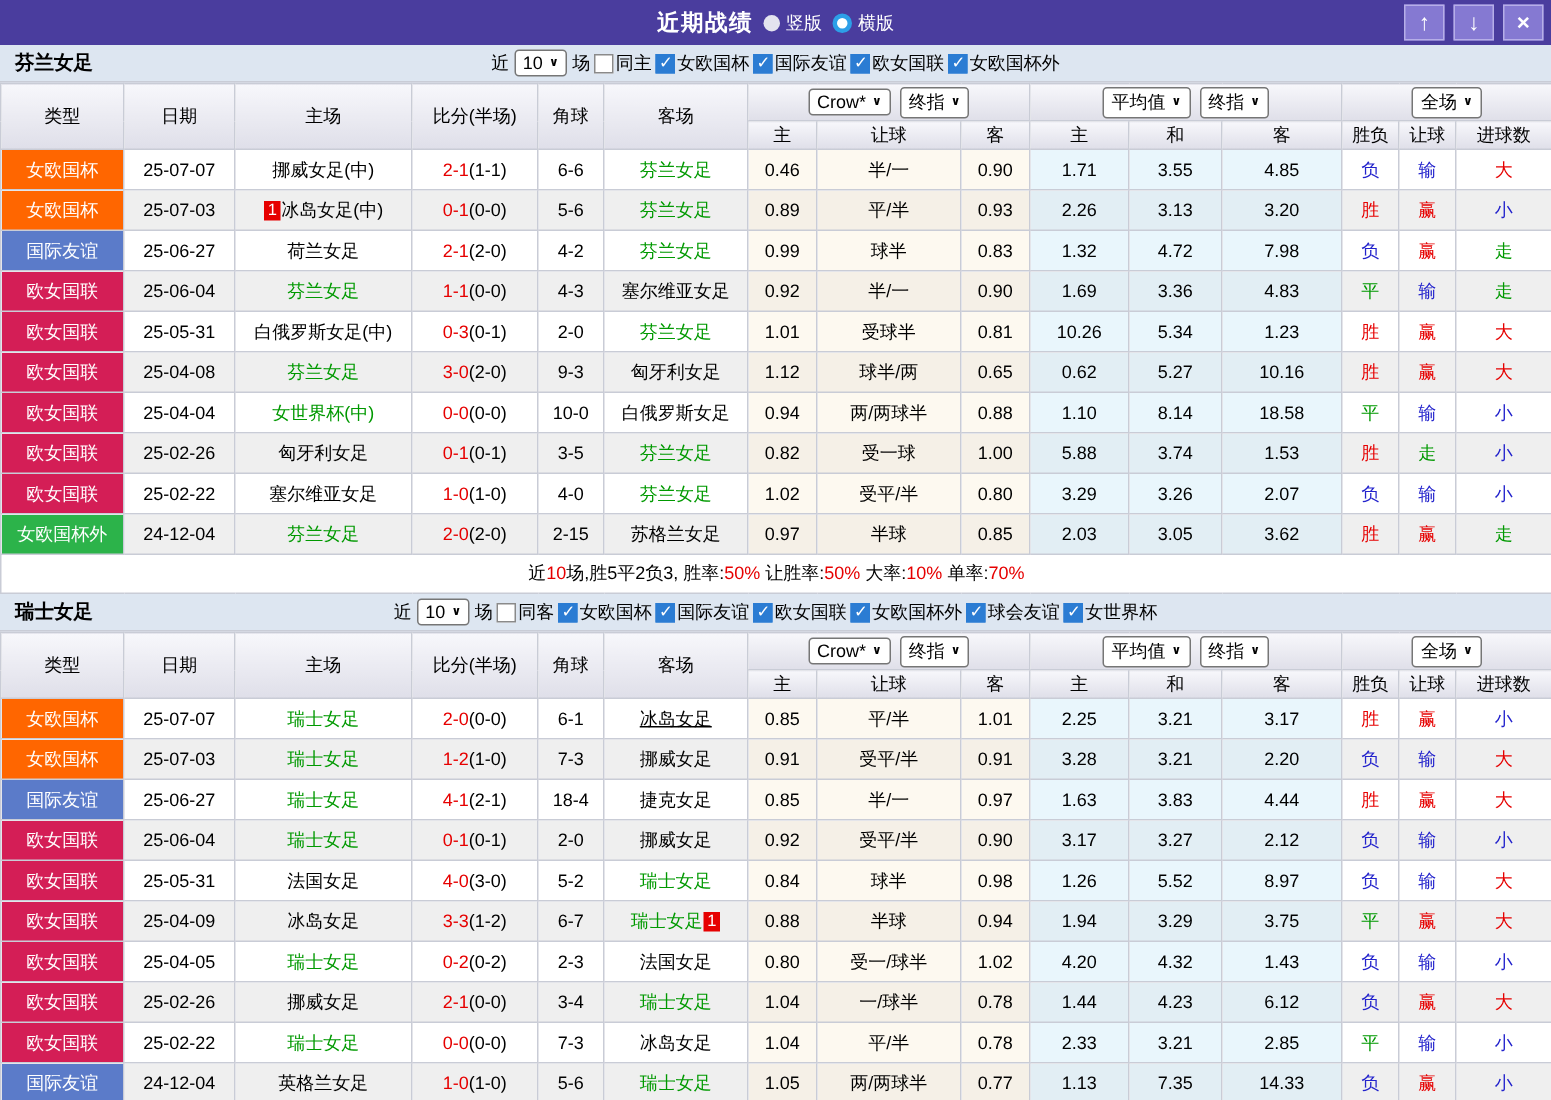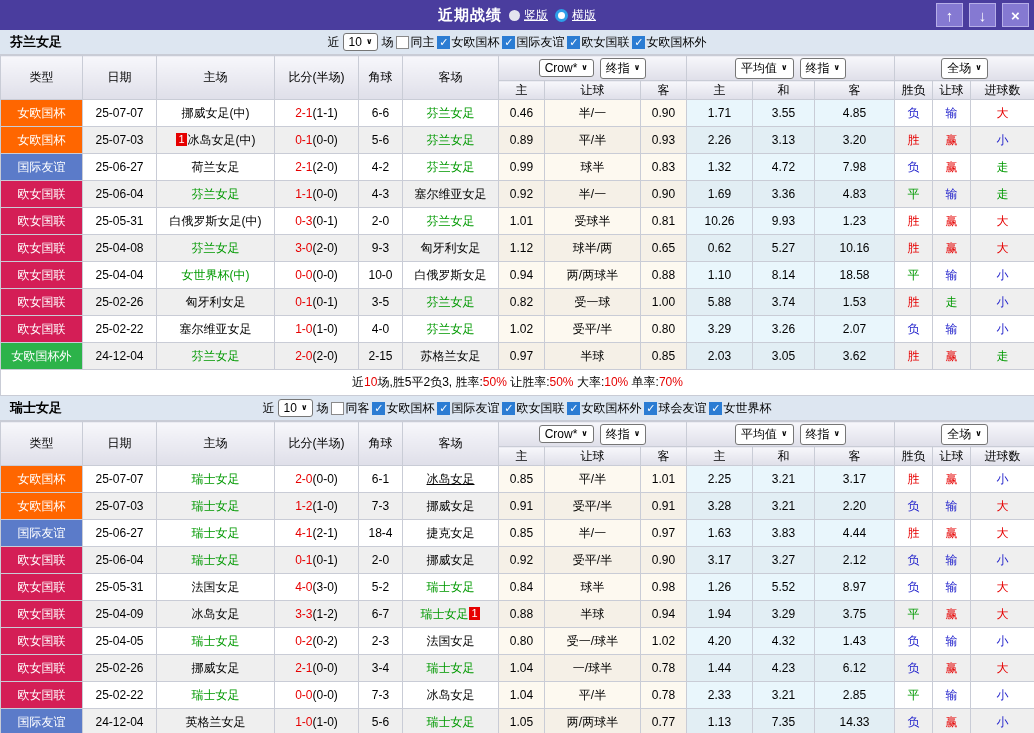--- a/index.html
+++ b/index.html
@@ -1,21 +1,21 @@
 <!DOCTYPE html>
 <html><head>
 <meta charset="utf-8">
 <style>
   html,body{margin:0;padding:0;background:#fff;}
   body{width:1034px;font-family:"Liberation Sans","DejaVu Sans",sans-serif;font-size:12px;color:#000;}
   
   .titlebar{position:relative;height:30px;background:#4a3d9e;}
   .tb-center{position:absolute;left:0;right:0;top:0;height:100%;display:flex;justify-content:center;align-items:center;gap:7px;color:#fff;}
   .tb-title{font-size:15px;font-weight:bold;letter-spacing:1px;}
-  .radio{display:inline-flex;align-items:center;gap:4px;cursor:pointer;text-decoration:underline;}
+  .radio{display:inline-flex;align-items:center;gap:4px;cursor:pointer;}
   .radio-dot{display:inline-block;border-radius:50%;}
   .radio-dot.filled{width:11px;height:11px;background:#e4e4ef;}
   .radio-dot.ring{width:7px;height:7px;background:#fff;border:3px solid #2d9fe8;}
   .tb-buttons{position:absolute;right:5px;top:3px;display:flex;gap:6px;}
   .tb-btn{width:27px;height:24px;background:#8579d2;border:1px solid #b6aee8;color:#fff;font-size:15px;font-weight:bold;display:flex;align-items:center;justify-content:center;cursor:pointer;padding:0;}
   
   .section-bar{position:relative;height:24px;background:#dde6f1;display:flex;align-items:center;border-bottom:1px solid #c9ccd6;}
   .team-name{position:absolute;left:10px;font-weight:bold;font-size:13px;}
   .filters{margin:0 auto;display:flex;align-items:center;gap:3px;}
   .select-box{display:inline-flex;align-items:center;gap:4px;background:#fff;border:1px solid #767676;border-radius:3px;padding:1px 5px;cursor:pointer;white-space:nowrap;}
@@ -252,21 +252,21 @@
             <td class="type" style="background: rgb(212, 30, 86);">欧女国联</td>
             <td>25-05-31</td>
             <td><span class="teamlink">白俄罗斯女足(中)</span></td>
             <td><span class="score-main">0-3</span><span>(0-1)</span></td>
             <td>2-0</td>
             <td><span class="teamlink green">芬兰女足</span></td>
             <td class="odds">1.01</td>
             <td class="odds">受球半</td>
             <td class="odds">0.81</td>
             <td class="avg">10.26</td>
-            <td class="avg">9.93</td>
+            <td class="avg">5.34</td>
             <td class="avg">1.23</td>
             <td style="color: rgb(230, 0, 0);">胜</td>
             <td style="color: rgb(230, 0, 0);">赢</td>
             <td style="color: rgb(230, 0, 0);">大</td>
           </tr>
           <tr>
             <td class="type" style="background: rgb(212, 30, 86);">欧女国联</td>
             <td>25-04-08</td>
             <td><span class="teamlink green">芬兰女足</span></td>
             <td><span class="score-main">3-0</span><span>(2-0)</span></td>

